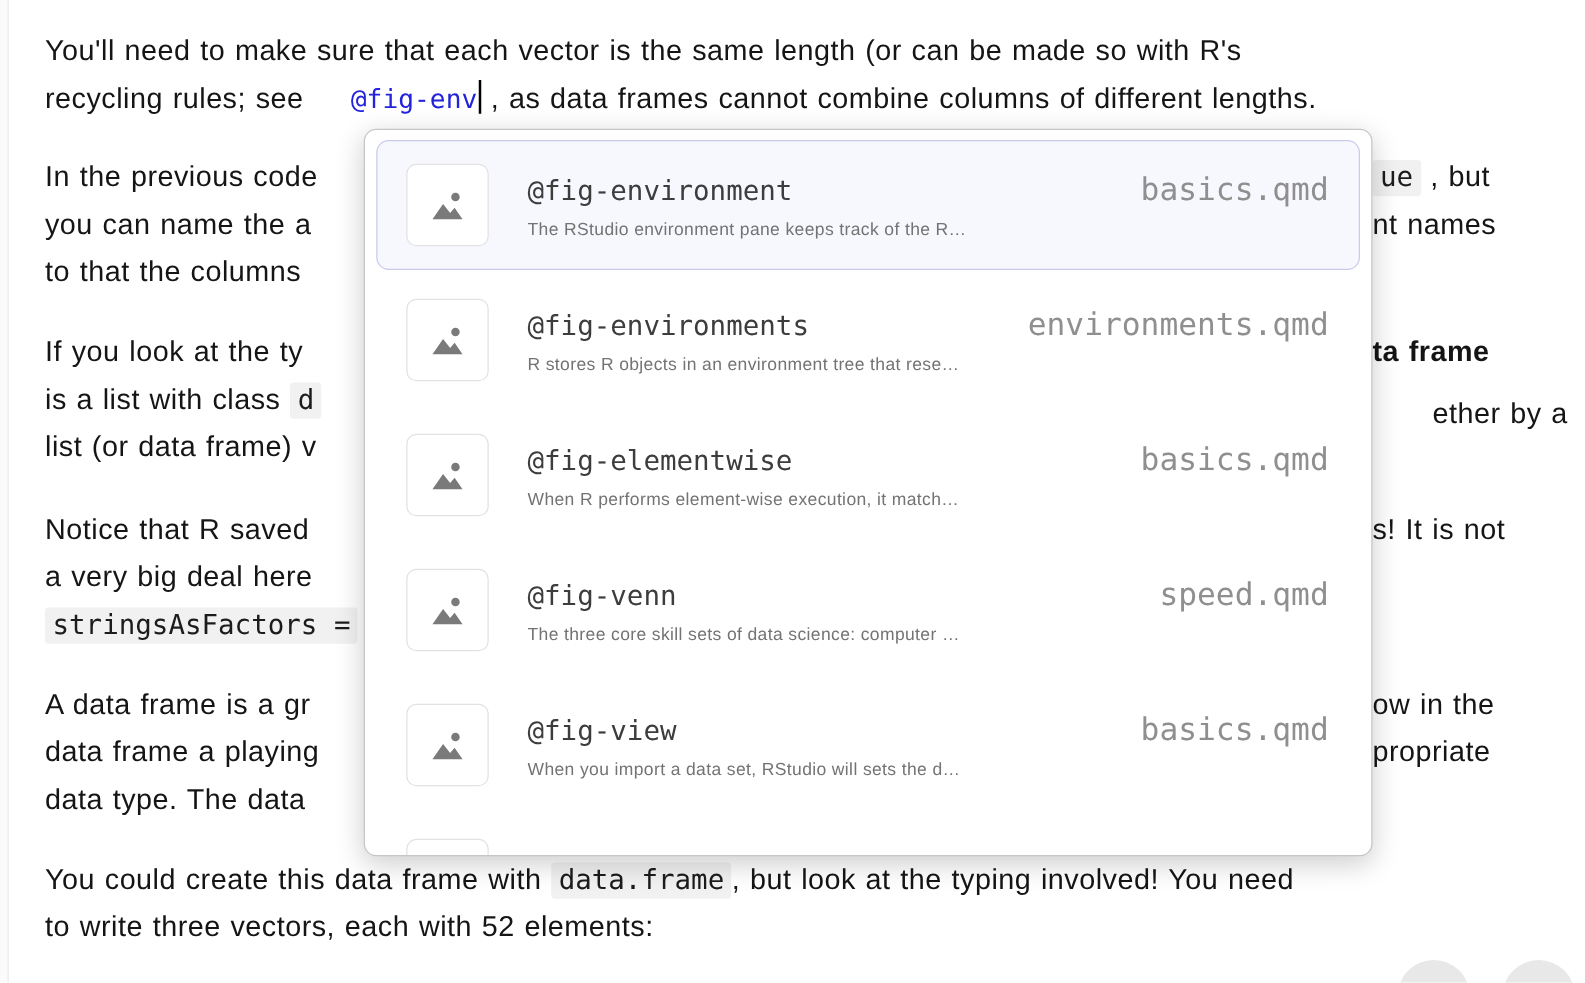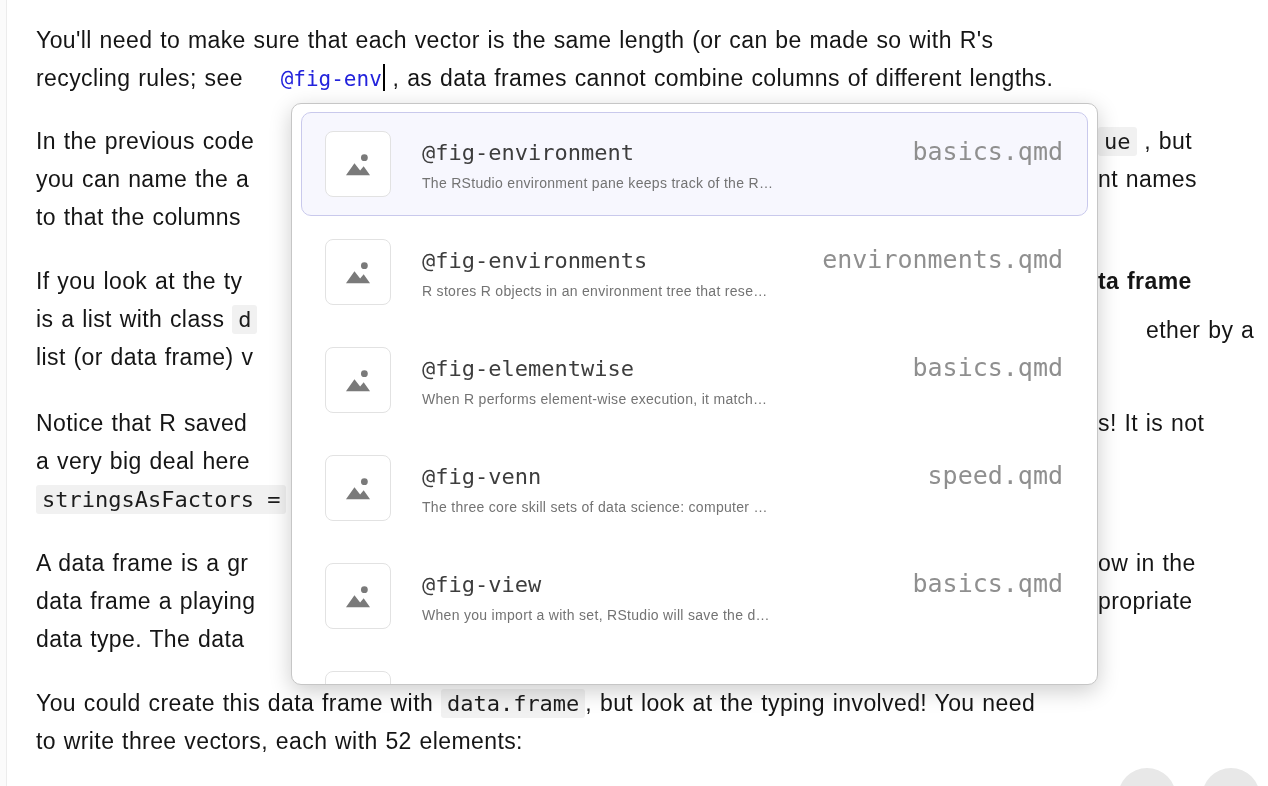--- a/index.html
+++ b/index.html
@@ -191,21 +191,21 @@
       <svg width="34" height="34" viewBox="0 0 24 24" aria-hidden="true">
         <circle cx="16.5" cy="7.5" r="2.4" fill="#7a7a7a"></circle>
         <path d="M3.5 20 L9.5 11.5 L13.5 16.5 L16 13.5 L20.5 20 Z" fill="#7a7a7a"></path>
       </svg>
     </div>
     <div class="meat">
       <div class="trow">
         <span class="label">@fig-view</span>
         <span class="file">basics.qmd</span>
       </div>
-      <div class="desc">When you import a with set, RStudio will save the d…</div>
+      <div class="desc">When you import a data set, RStudio will sets the d…</div>
     </div>
   </div>
       <div class="item">
     <div class="thumb">
       
     </div>
 
   </div>
     </div>
 </div>

